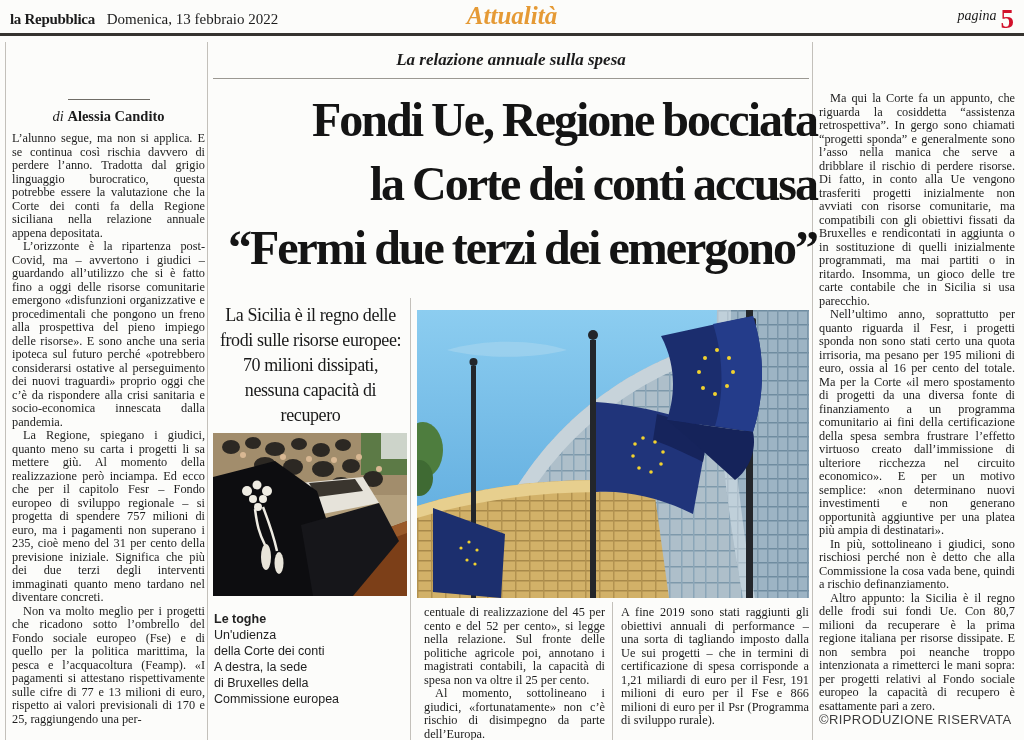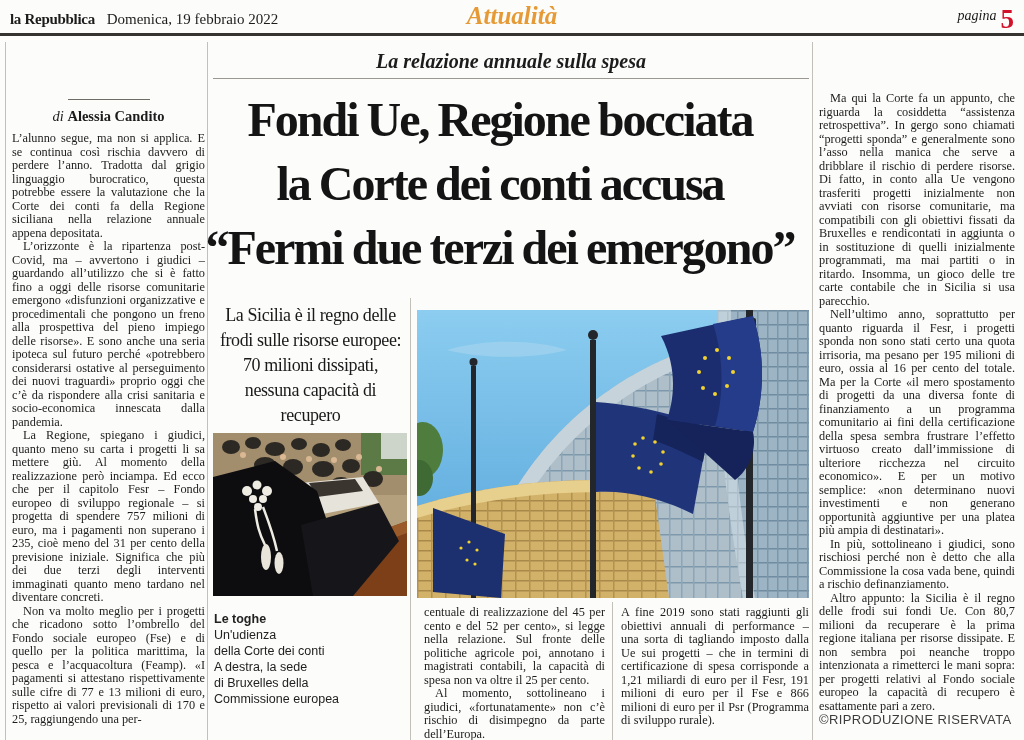--- a/index.html
+++ b/index.html
@@ -17,23 +17,23 @@
   .rule-thick{position:absolute;left:0;top:33px;width:1024px;height:3px;background:#35332f;}
   
   .vrule{position:absolute;width:1px;background:#c3c0ba;}
   .v-left{left:5px;top:42px;height:698px;}
   .v-1{left:207px;top:42px;height:698px;}
   .v-2{left:410px;top:298px;height:442px;}
   .v-3{left:612px;top:602px;height:138px;}
   .v-4{left:812px;top:42px;height:698px;}
   
   .kicker{position:absolute;left:213px;top:50px;width:596px;text-align:center;
-          font-weight:700;font-style:italic;font-size:20px;}
+          font-weight:700;font-style:italic;font-size:17px;}
   .kicker-rule{position:absolute;left:213px;top:78px;width:596px;height:1px;background:#9b9892;}
-  .headline{position:absolute;left:202px;top:88px;width:596px;text-align:center;
+  .headline{position:absolute;left:221px;top:88px;width:596px;text-align:right;
             font-weight:700;font-size:48px;line-height:64px;letter-spacing:-2px;
             word-spacing:-1px;color:#141414;}
   .standfirst{position:absolute;left:214px;top:303px;width:193px;text-align:center;
               font-size:18px;line-height:25px;letter-spacing:-0.4px;color:#1a1a1a;}
   
   .byline-rule{position:absolute;left:68px;top:99px;width:82px;height:1px;background:#6f6c66;}
   .byline{position:absolute;left:12px;top:108px;width:193px;text-align:center;font-size:14.5px;}
   .byline .di{font-style:italic;margin-top:23px;}
   .byline .author{font-weight:700;}
   
@@ -57,21 +57,21 @@
            font-family:"Liberation Sans",sans-serif;font-size:12.5px;line-height:16px;color:#222;}
   .caption .cap-title{font-weight:700;}
 </style>
 </head>
 <body>
 
 <div class="page">
 
   <div class="hdr-left">
     <span class="masthead">la Repubblica</span>
-    <span class="hdr-date">Domenica, 19 febbraio 2022</span>
+    <span class="hdr-date">Domenica, 13 febbraio 2022</span>
   </div>
   <div class="hdr-section">Attualità</div>
   <div class="hdr-right">
     <span class="hdr-pagina">pagina</span>
     <span class="hdr-pagenum">5</span>
   </div>
   <div class="rule-thick"></div>
 
   <div class="vrule v-left"></div>
   <div class="vrule v-1"></div>

